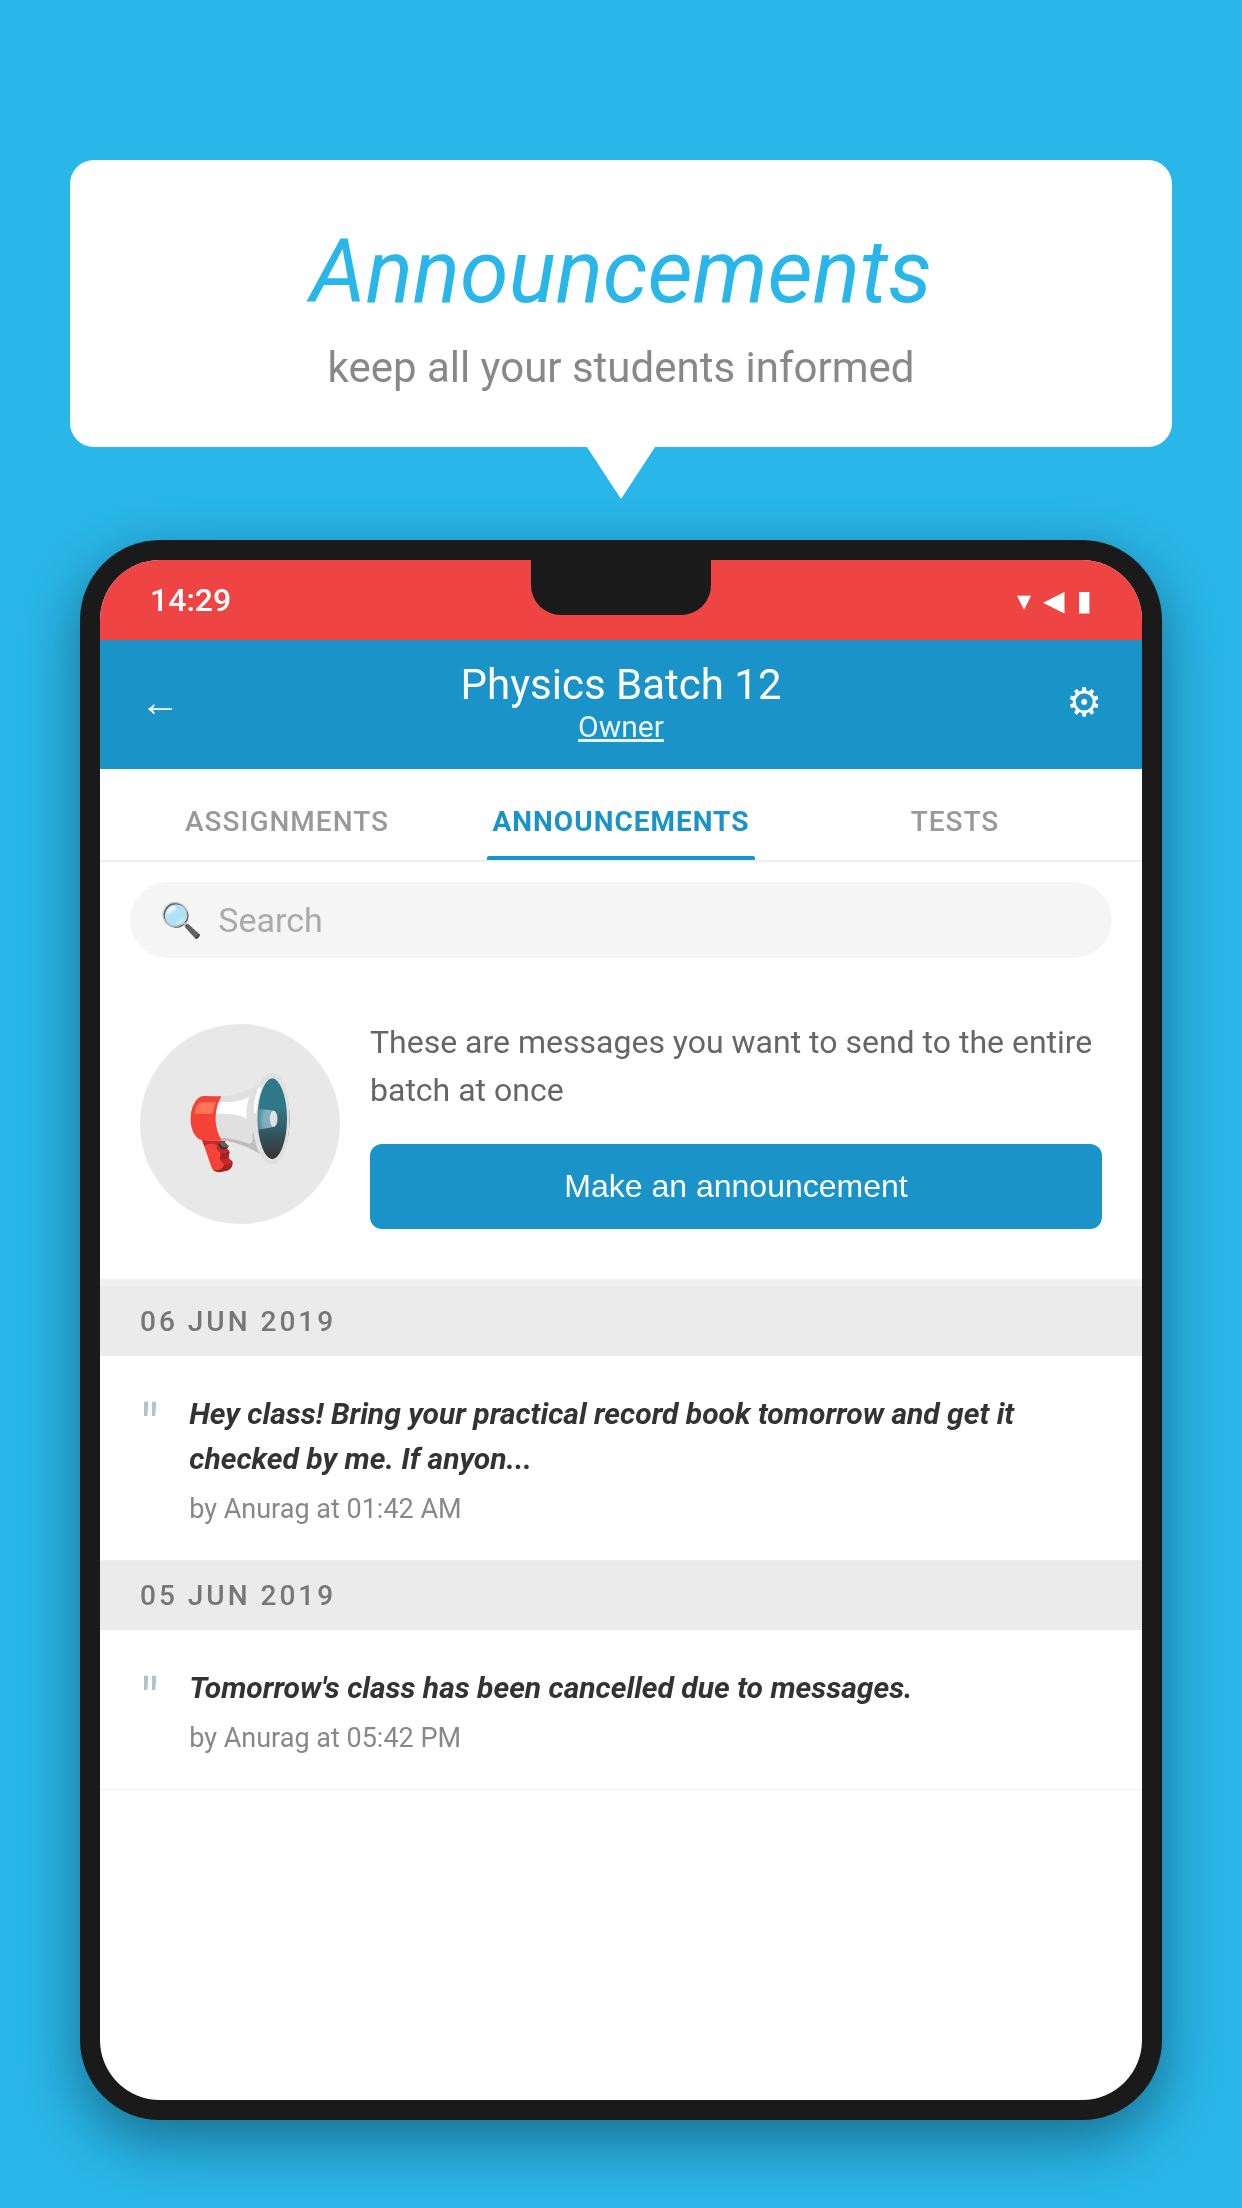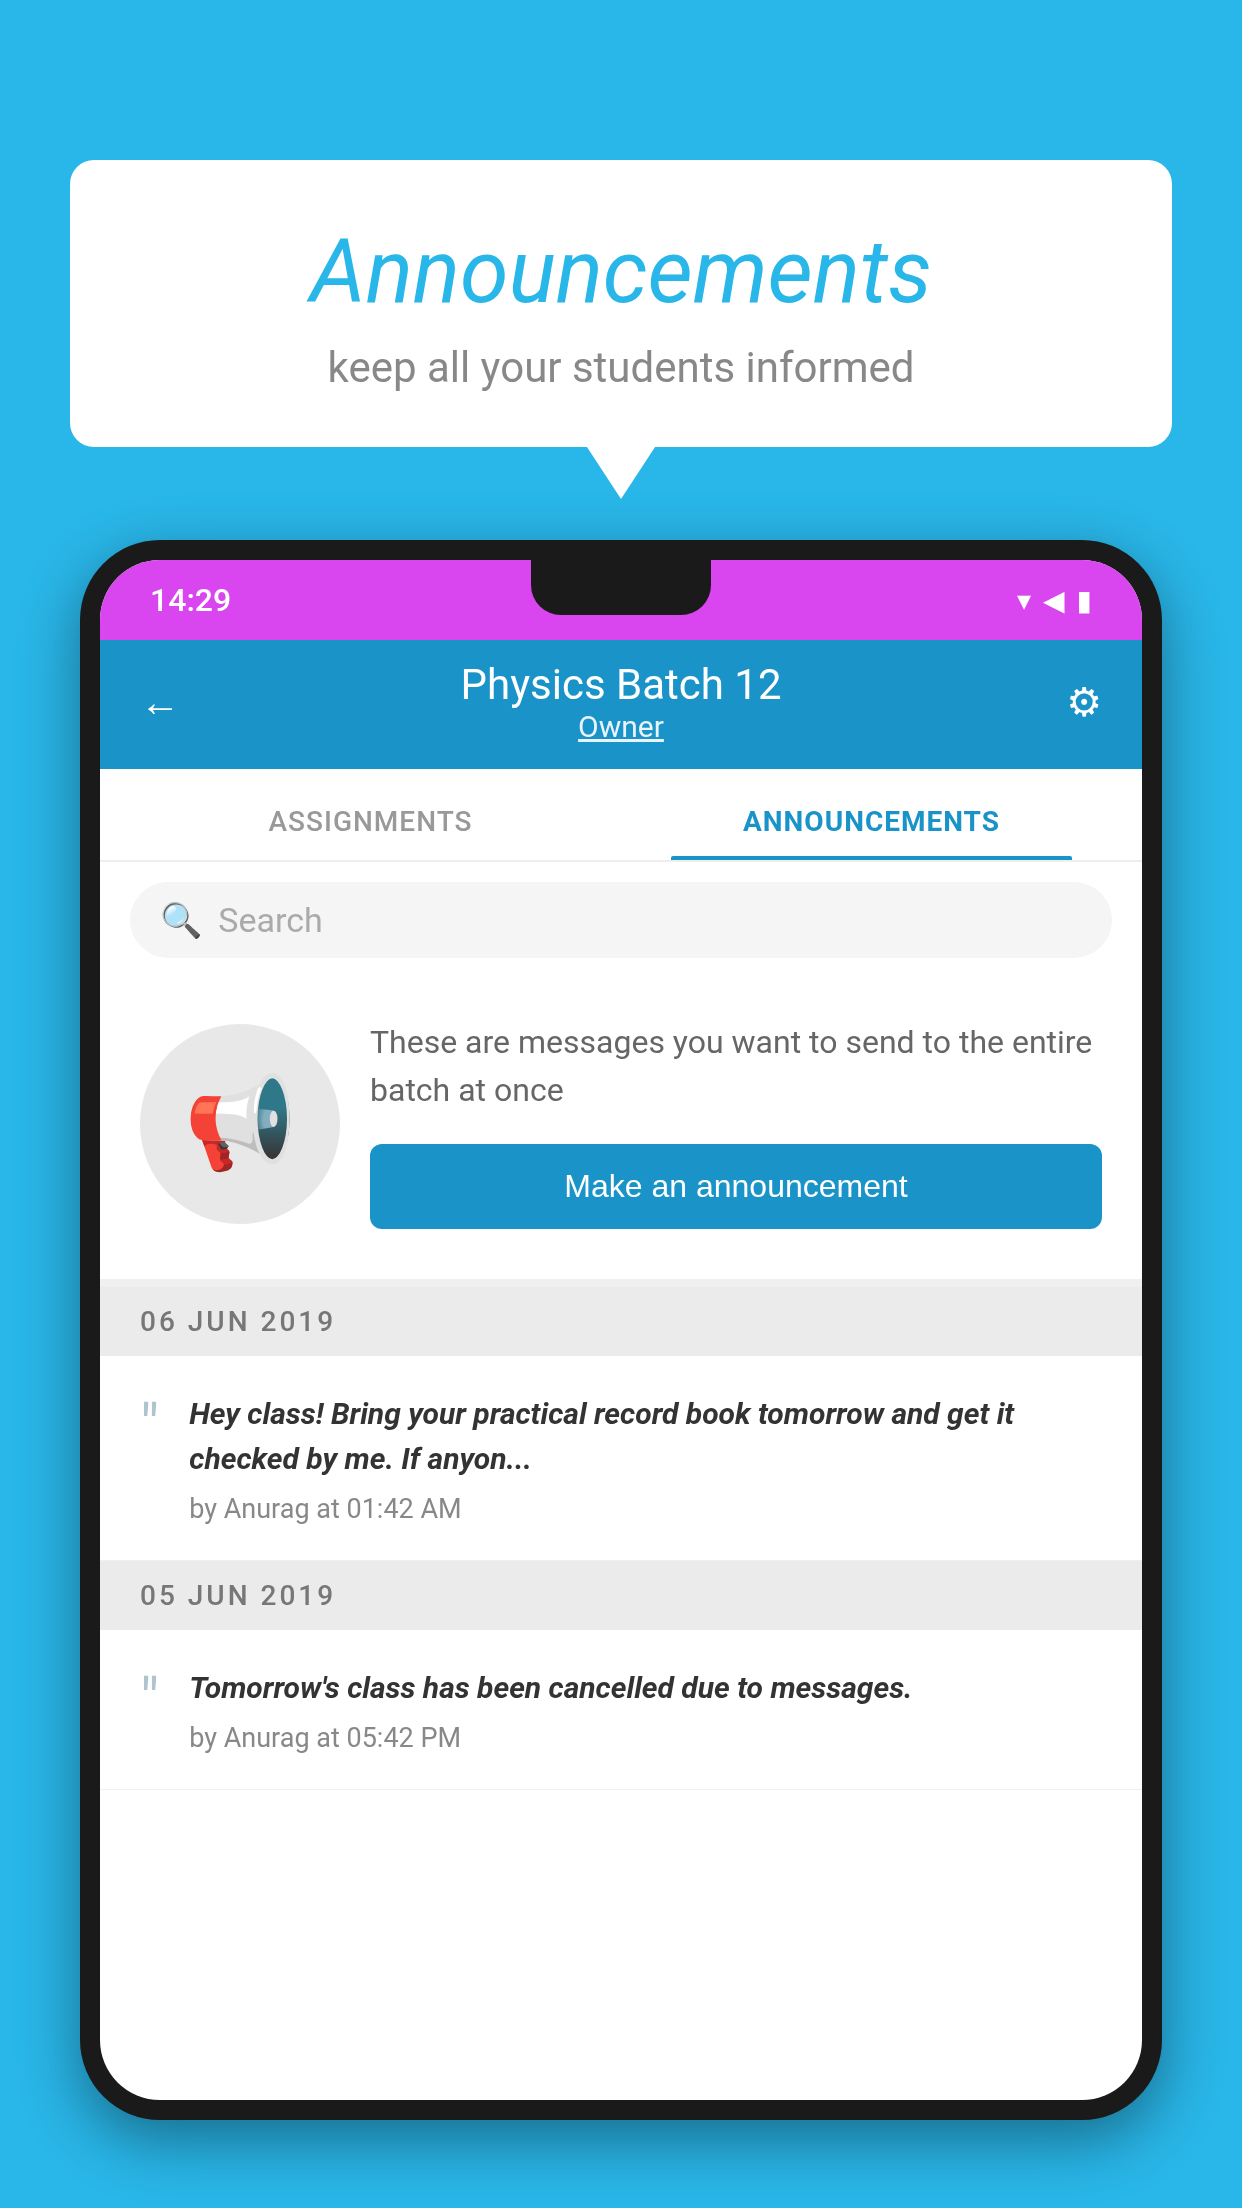--- a/index.html
+++ b/index.html
@@ -71,21 +71,21 @@
     .phone-screen {
       background: white;
       border-radius: 60px;
       overflow: hidden;
       height: 100%;
       width: 100%;
       position: relative;
     }
     
     .phone-status-bar {
-      background: #d946ef;
+      background: #ef4444;
       height: 80px;
       display: flex;
       align-items: center;
       justify-content: space-between;
       padding: 0 50px;
       position: relative;
     }
     .notch {
       position: absolute;
       top: 0;
@@ -319,20 +319,21 @@
         <div class="header-title-group">
           <div class="header-title">Physics Batch 12</div>
           <div class="header-subtitle">Owner</div>
         </div>
         <div class="settings-button">⚙</div>
       </div>
 
       <div class="tabs-bar">
         <div class="tab-item">ASSIGNMENTS</div>
         <div class="tab-item active">ANNOUNCEMENTS</div>
+        <div class="tab-item">TESTS</div>
       </div>
 
       <div class="search-container">
         <div class="search-bar">
           <span class="search-icon-wrap">🔍</span>
           <span class="search-placeholder">Search</span>
         </div>
       </div>
 
       <div class="promo-card">

